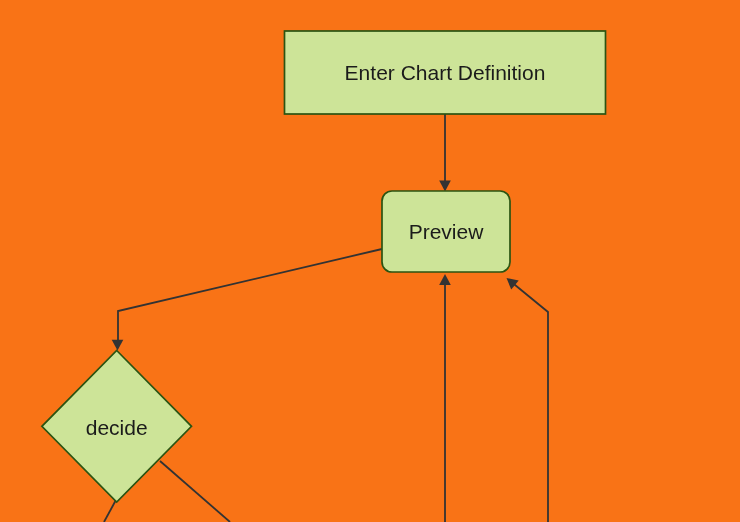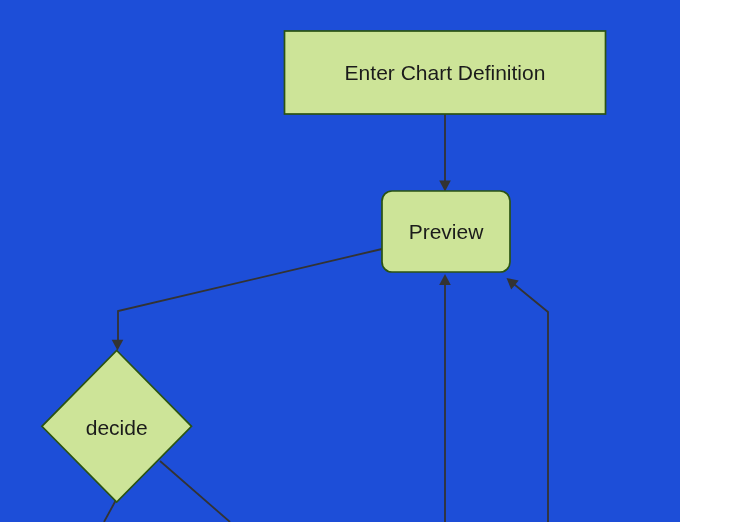--- a/index.html
+++ b/index.html
@@ -2,23 +2,23 @@
 <html><head>
 <meta charset="utf-8">
 <style>
   html, body {
     margin: 0;
     padding: 0;
     background: #ffffff;
   }
   .stage {
     position: relative;
-    width: 680px;
+    width: 740px;
     height: 522px;
-    background: #1d4ed8;
+    background: #f97316;
     overflow: hidden;
     font-family: "Liberation Sans", sans-serif;
   }
   svg.flowchart {
     display: block;
     width: 740px;
     height: 522px;
   }
   .edge {
     fill: none;

